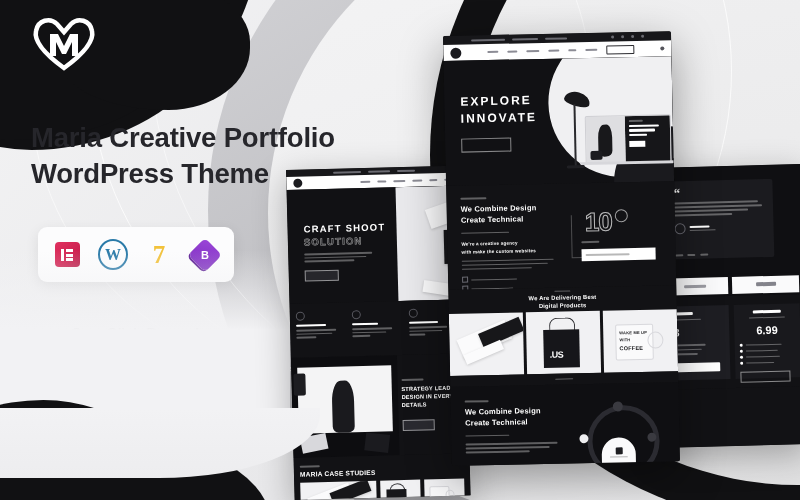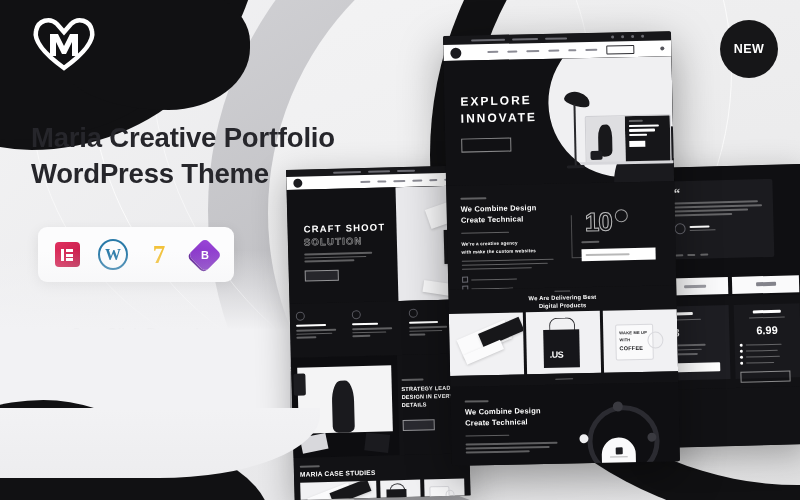--- a/index.html
+++ b/index.html
@@ -186,21 +186,20 @@
   <div class="blob-tl2"></div>
   <div class="blob-tl3"></div>
 
   <div class="logo">
     <svg width="72" height="62" viewBox="0 0 72 62">
       <path d="M36 56 C 14 40, 6 28, 8 19 C 10 8, 22 5, 29 12 L 36 20 L 43 12 C 50 5, 62 8, 64 19 C 66 28, 58 40, 36 56 Z" fill="none" stroke="#ffffff" stroke-width="4.5" stroke-linecap="round"></path>
       <path d="M22 44 L 22 22 L 30 22 L 36 34 L 42 22 L 50 22 L 50 44 L 44 44 L 44 30 L 38 42 L 34 42 L 28 30 L 28 44 Z" fill="#ffffff"></path>
     </svg>
   </div>
 
-  <div class="new-badge">NEW</div>
 
   <div class="title">
     <div>Maria Creative Portfolio</div>
     <div>WordPress Theme</div>
   </div>
 
   <div class="badges">
     <div class="bdg">
       <div class="icon-elementor">
           <i class="e1"></i>

